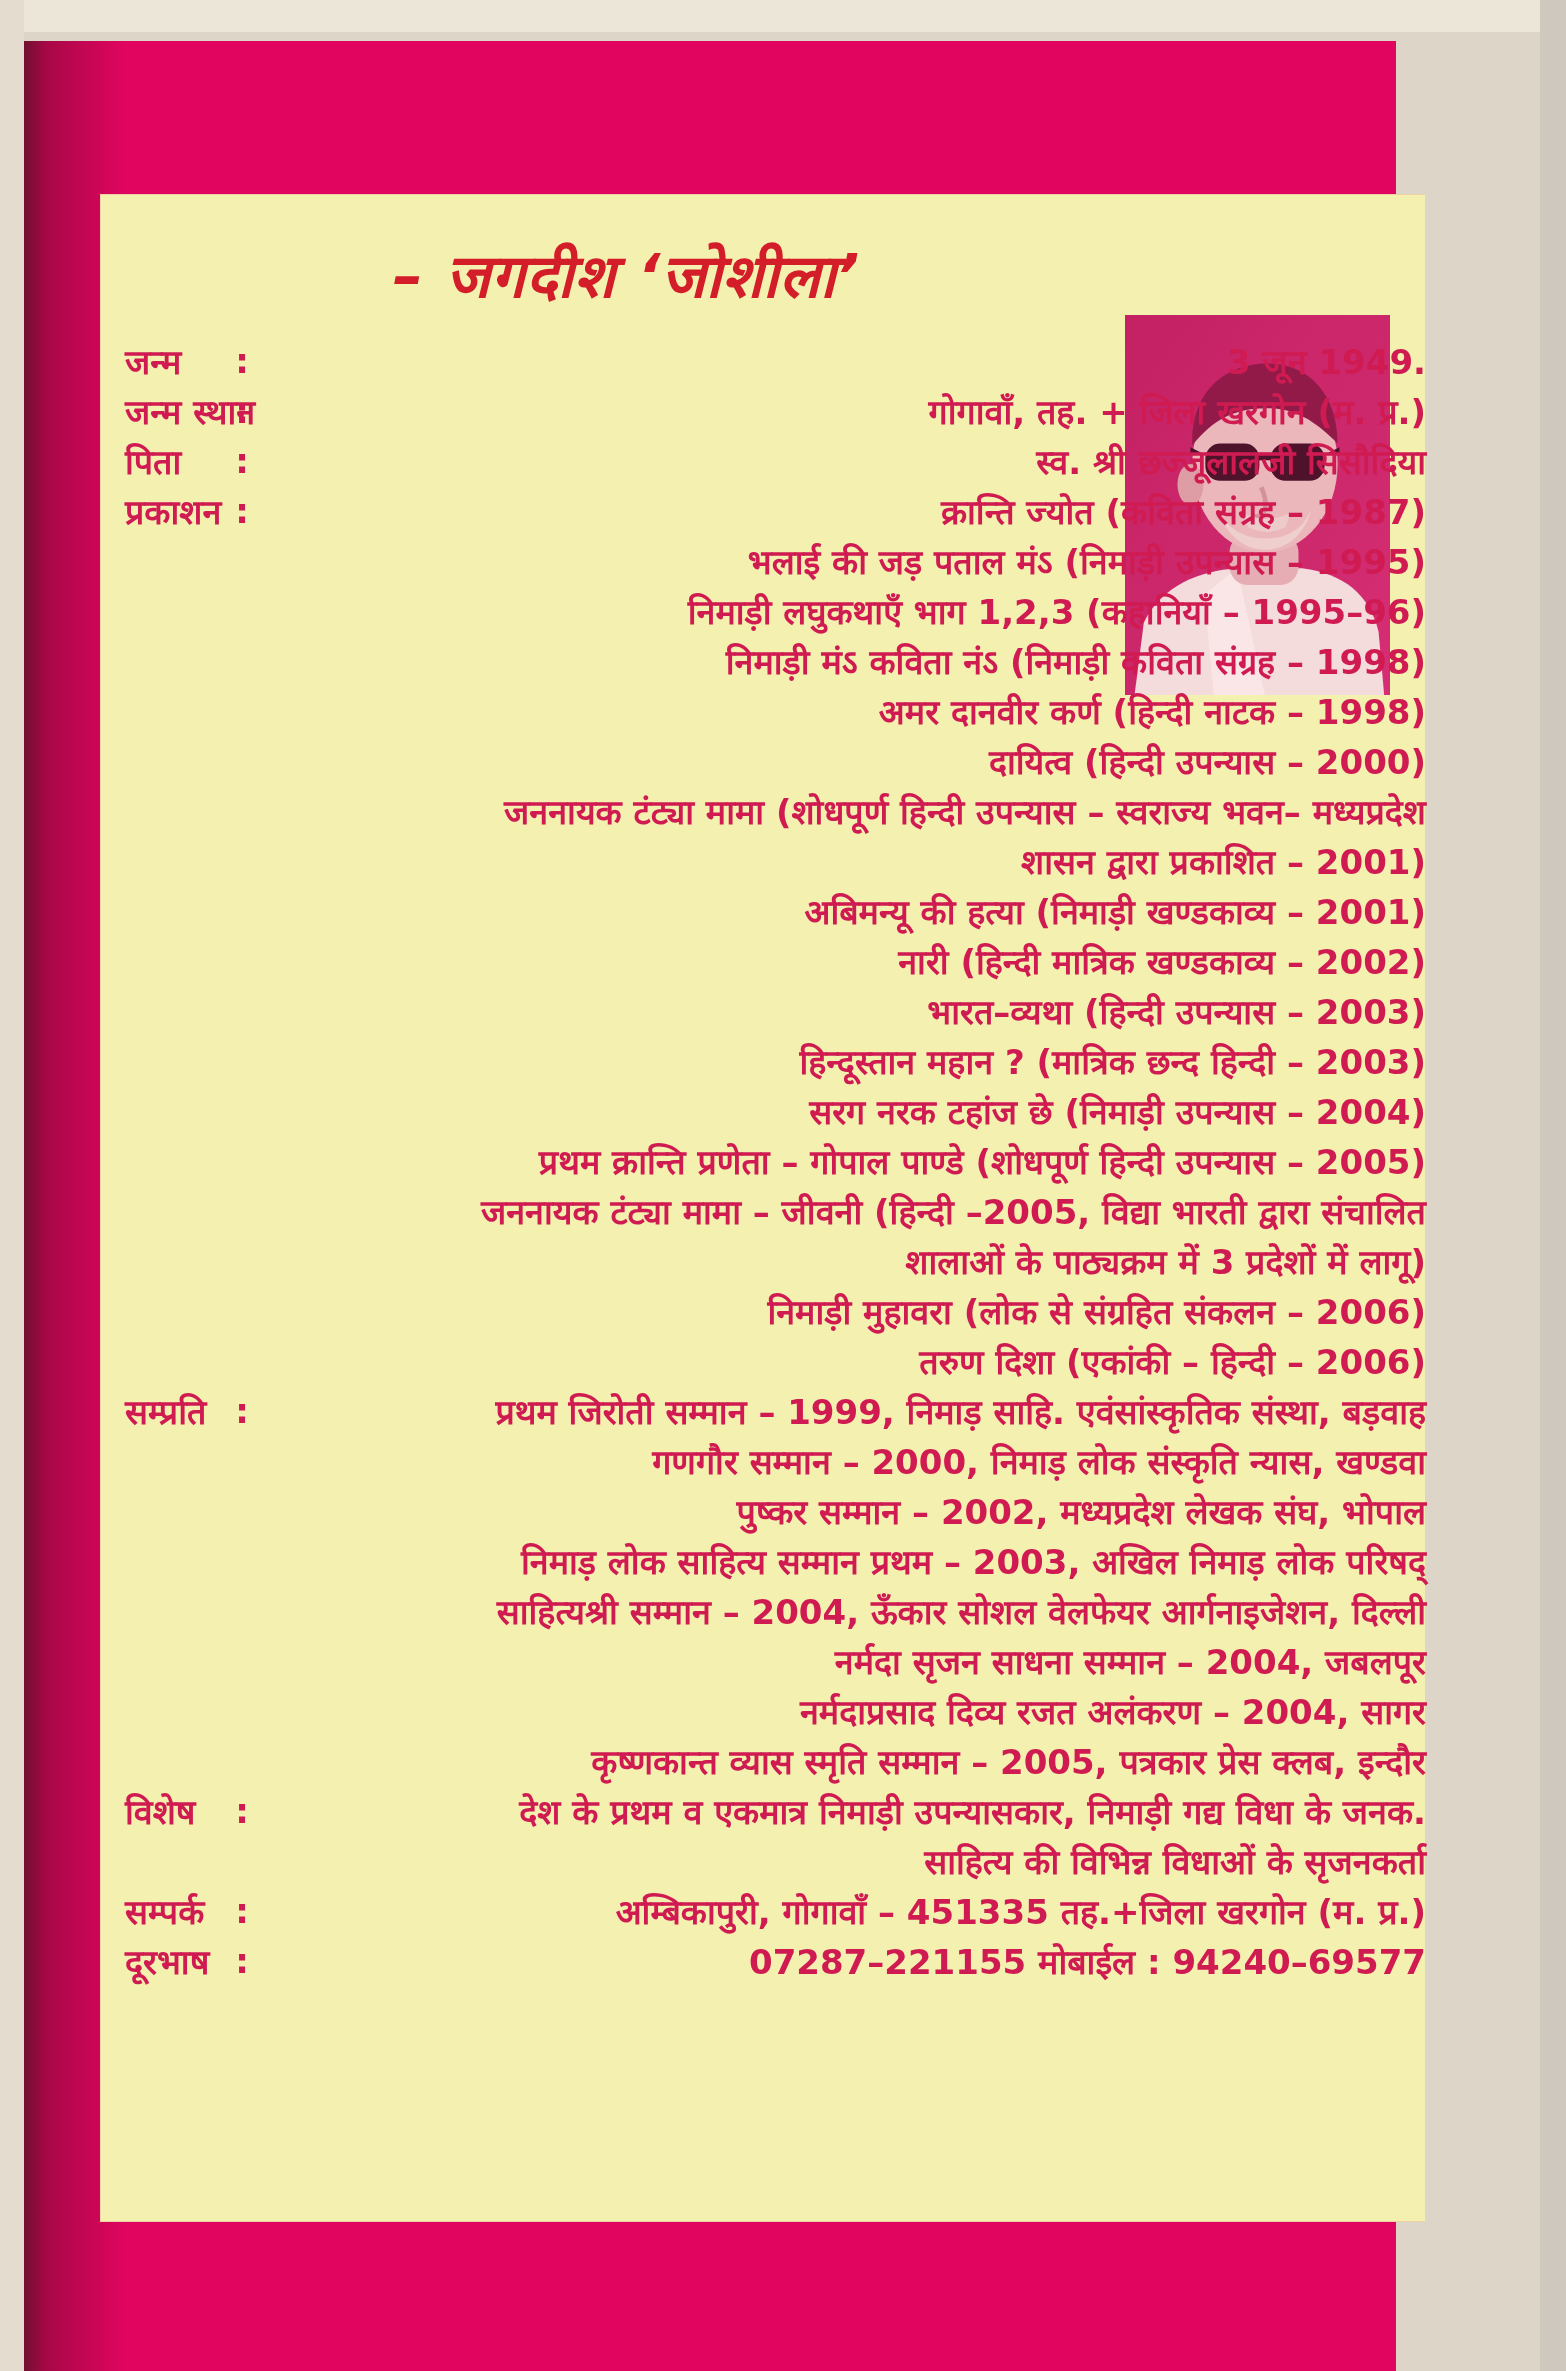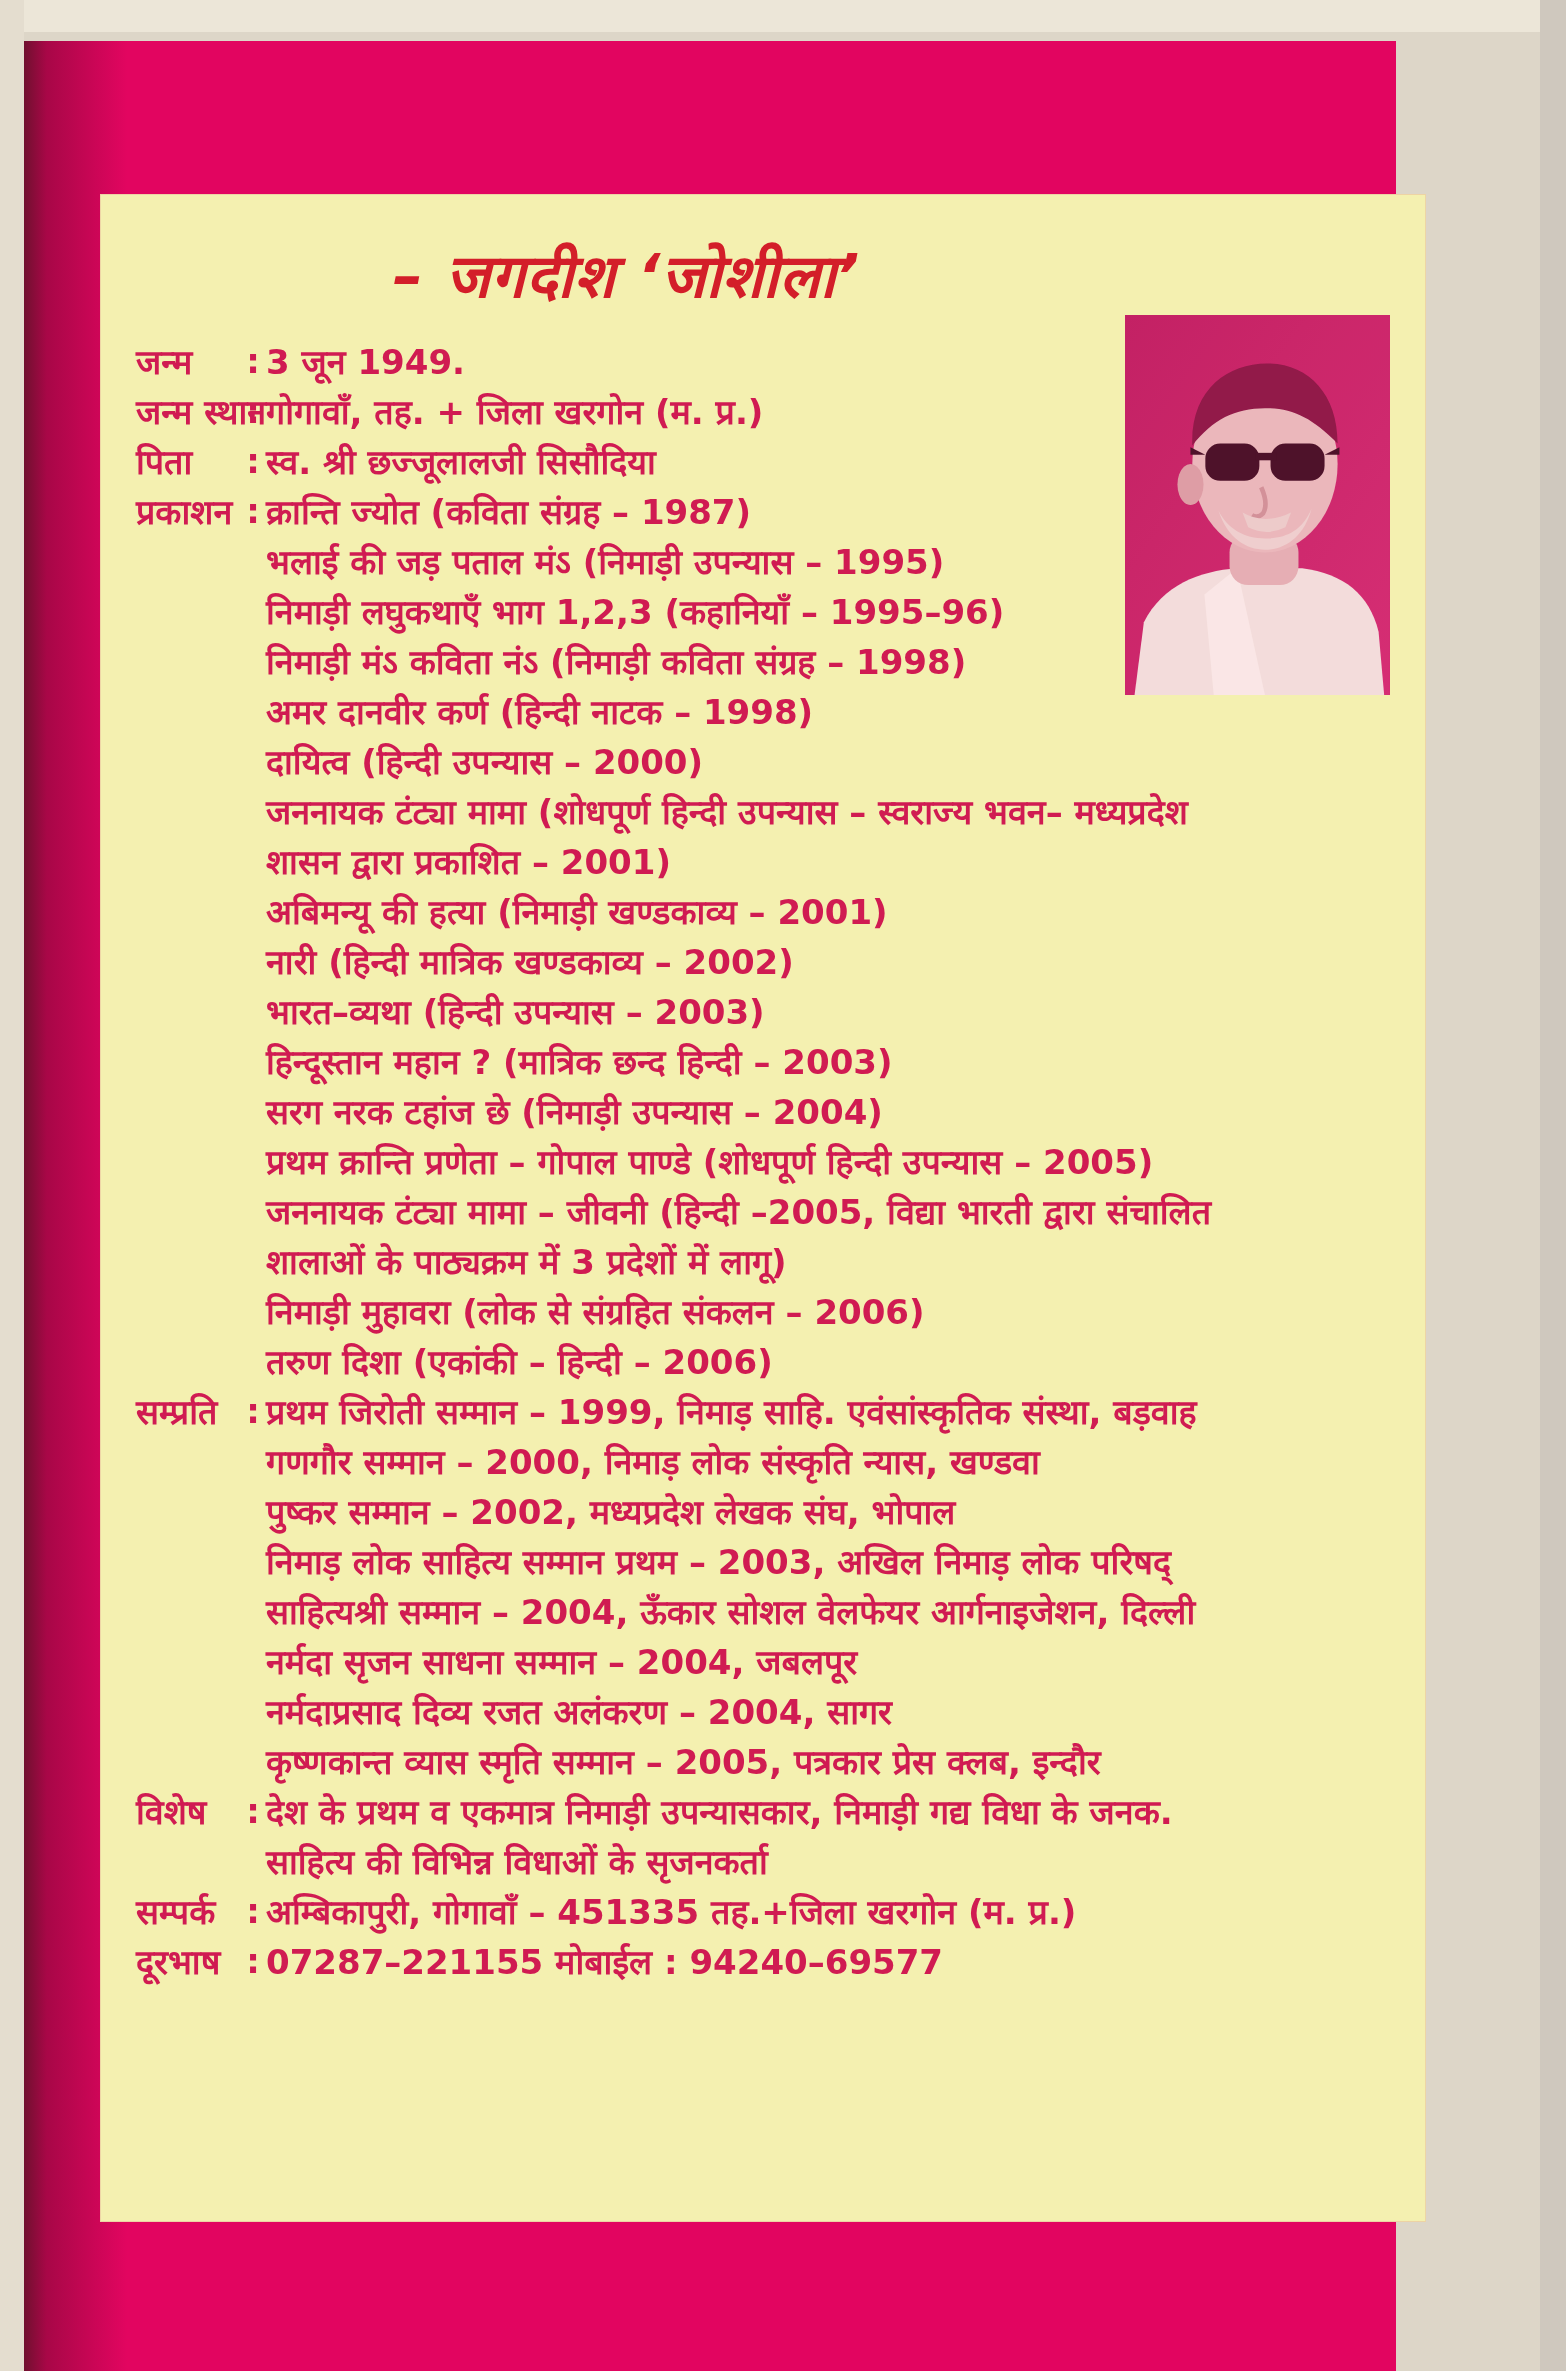--- a/index.html
+++ b/index.html
@@ -46,29 +46,29 @@
   }
   .photo svg{display:block;}
   .rows{
     position:absolute;left:0;top:142px;width:1326px;
   }
   .bio-row{
     display:grid;
     grid-template-columns:104px 26px 1fr;
     height:50px;
     align-items:center;
-    padding-left:36px;
+    padding-left:25px;
     color:#d01b52;
     font-size:34px;
     font-weight:700;
     white-space:nowrap;
   }
   .bio-label{color:#d01b52;}
   .bio-colon{text-align:center;}
-  .bio-text{padding-left:0;}
+  .bio-text{padding-left:0;text-align:right;}
 </style>
 </head>
 <body>
 
 <div class="page">
   <div class="scan-top"></div>
   <div class="scan-left"></div>
   <div class="scan-right"></div>
 
   <div class="cover">

